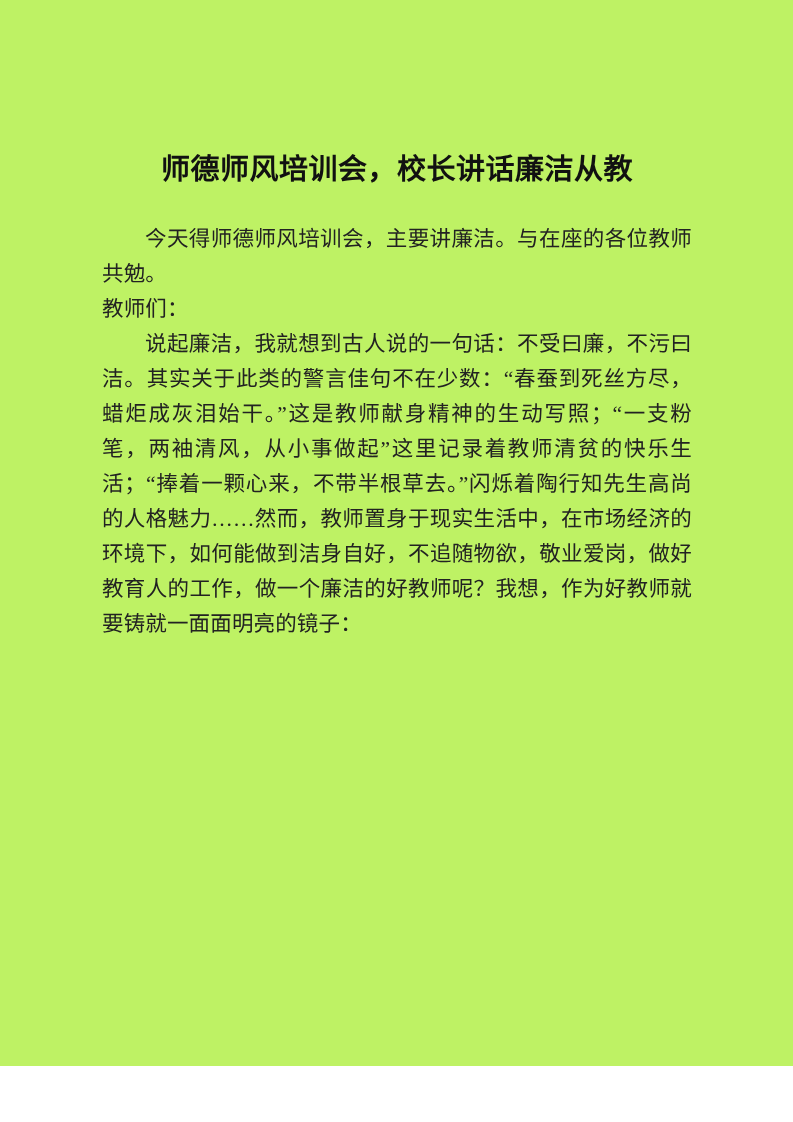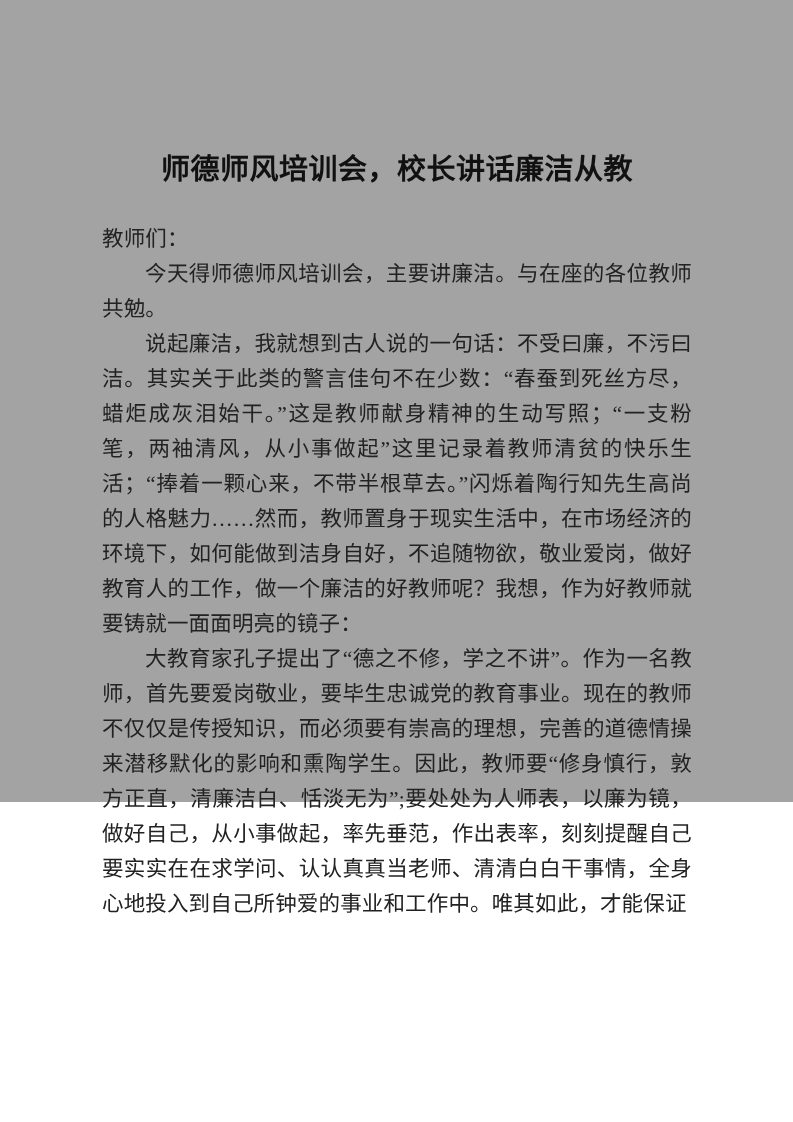--- a/index.html
+++ b/index.html
@@ -13,22 +13,22 @@
     height: 1122px;
     overflow: hidden;
     font-family: "Liberation Serif", "DejaVu Serif", serif;
     color: #1a1a1a;
     -webkit-font-smoothing: antialiased;
   }
 
   .page {
     position: relative;
     width: 793px;
-    height: 802px;
-    background: #a3a3a3;
+    height: 1066px;
+    background: #bef264;
     box-sizing: border-box;
   }
 
   .content {
     position: absolute;
     left: 102px;
     top: 0;
     width: 590px;
   }
 
@@ -76,24 +76,23 @@
 <body>
 
 <div class="page">
 
   <div class="content">
 
     <h1 class="doc-title">师德师风培训会，校长讲话廉洁从教</h1>
 
     <div class="body-text">
 
+      <p class="para indent">今天得师德师风培训会，主要讲廉洁。与在座的各位教师共勉。</p>
+
       <p class="para flush">教师们：</p>
-
-      <p class="para indent">今天得师德师风培训会，主要讲廉洁。与在座的各位教师共勉。</p>
 
       <p class="para indent">说起廉洁，我就想到古人说的一句话：不受曰廉，不污曰洁。其实关于此类的警言佳句不在少数：“春蚕到死丝方尽，蜡炬成灰泪始干。”这是教师献身精神的生动写照；“一支粉笔，两袖清风，从小事做起”这里记录着教师清贫的快乐生活；“捧着一颗心来，不带半根草去。”闪烁着陶行知先生高尚的人格魅力……然而，教师置身于现实生活中，在市场经济的环境下，如何能做到洁身自好，不追随物欲，敬业爱岗，做好教育人的工作，做一个廉洁的好教师呢？我想，作为好教师就要铸就一面面明亮的镜子：</p>
 
 
-      <p class="para indent">大教育家孔子提出了“德之不修，学之不讲”。作为一名教师，首先要爱岗敬业，要毕生忠诚党的教育事业。现在的教师不仅仅是传授知识，而必须要有崇高的理想，完善的道德情操来潜移默化的影响和熏陶学生。因此，教师要“修身慎行，敦方正直，清廉洁白、恬淡无为”;要处处为人师表，以廉为镜，做好自己，从小事做起，率先垂范，作出表率，刻刻提醒自己要实实在在求学问、认认真真当老师、清清白白干事情，全身心地投入到自己所钟爱的事业和工作中。唯其如此，才能保证</p>
 
     </div>
   </div>
 </div>
 
 </body></html>

